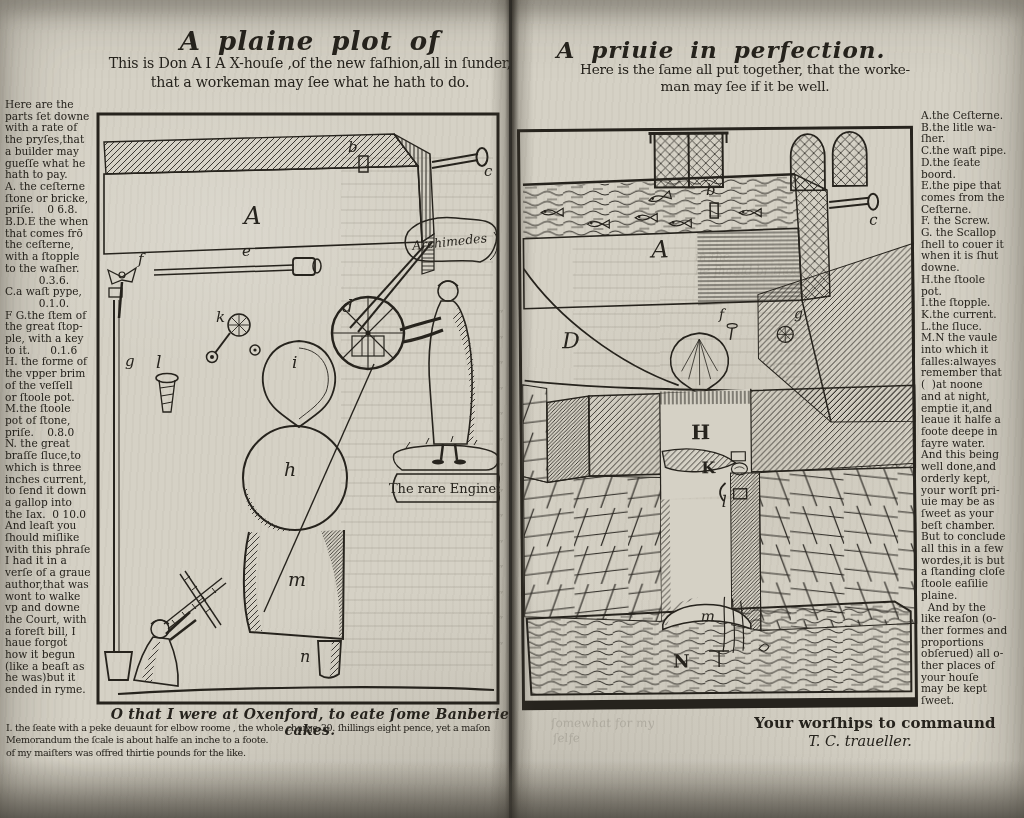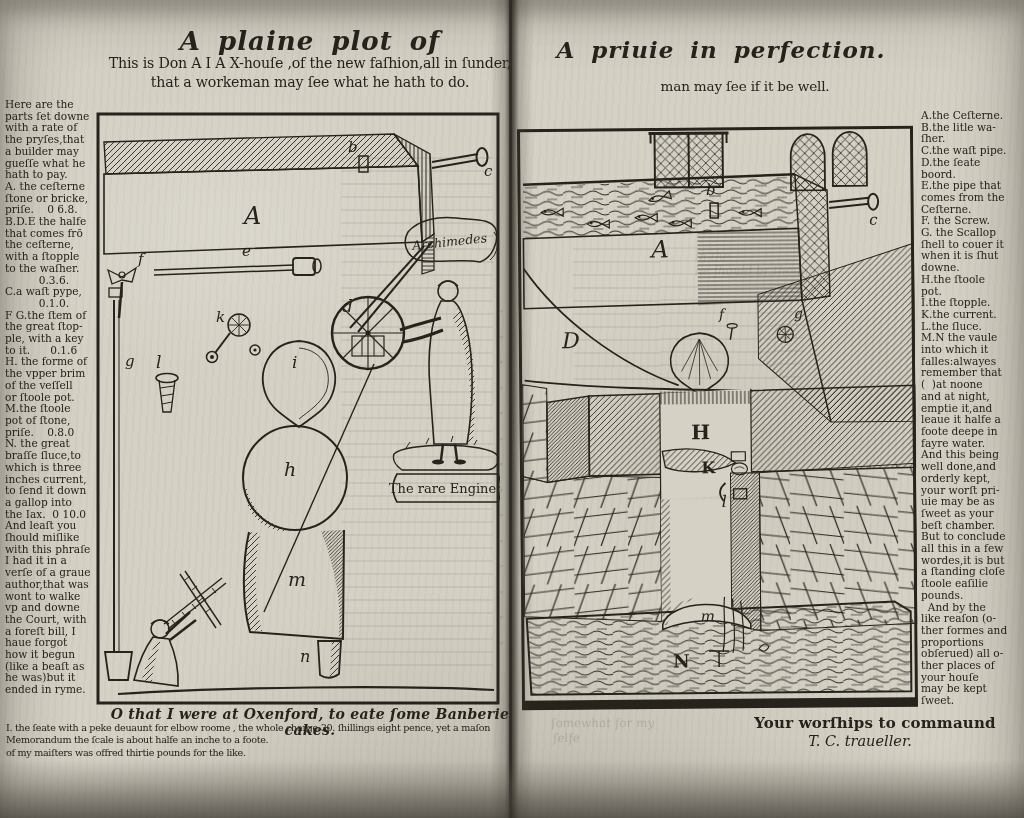--- a/index.html
+++ b/index.html
@@ -85,21 +85,21 @@
       <div class="mline">Here are the</div>
       <div class="mline">parts ſet downe</div>
       <div class="mline">with a rate of</div>
       <div class="mline">the pryſes,that</div>
       <div class="mline">a builder may</div>
       <div class="mline">gueſſe what he</div>
       <div class="mline">hath to pay.</div>
       <div class="mline">A. the ceſterne</div>
       <div class="mline">ſtone or bricke,</div>
       <div class="mline">priſe.    0 6.8.</div>
-      <div class="mline">B.D.E the halfe</div>
+      <div class="mline">B.D.E the when</div>
       <div class="mline">that comes frō</div>
       <div class="mline">the ceſterne,</div>
       <div class="mline">with a ſtopple</div>
       <div class="mline">to the waſher.</div>
       <div class="mline">          0.3.6.</div>
       <div class="mline">C.a waſt pype,</div>
       <div class="mline">          0.1.0.</div>
       <div class="mline">F G.the ſtem of</div>
       <div class="mline">the great ſtop-</div>
       <div class="mline">ple, with a key</div>
@@ -283,20 +283,21 @@
   </div>
 
   <div class="abs c cap-it" style="left:105px;top:706px;width:410px;">O that I were at Oxenford, to eate ſome Banberie cakes.</div>
   <div class="abs cap-sm" style="left:6px;top:722px;width:505px;">
       <div class="mline">I. the ſeate with a peke deuaunt for elbow roome , the whole charge 30. ſhillings eight pence, yet a maſon</div>
       <div class="mline">Memorandum the ſcale is about halfe an inche to a foote.</div>
       <div class="mline">of my maiſters was offred thirtie pounds for the like.</div>
     </div>
 
   <div class="abs c script" style="left:536px;top:36px;width:370px;font-size:23px;">A priuie in perfection.</div>
+  <div class="abs c tline" style="left:550px;top:61px;width:390px;font-size:13.6px;">Here is the ſame all put together, that the worke-</div>
   <div class="abs c tline" style="left:550px;top:78px;width:390px;font-size:13.6px;">man may ſee if it be well.</div>
 
   <div class="abs margincol" style="left:921px;top:110px;width:102px;">
       <div class="mline">A.the Ceſterne.</div>
       <div class="mline">B.the litle wa-</div>
       <div class="mline">ſher.</div>
       <div class="mline">C.the waſt pipe.</div>
       <div class="mline">D.the ſeate</div>
       <div class="mline">boord.</div>
       <div class="mline">E.the pipe that</div>
@@ -327,21 +328,21 @@
       <div class="mline">orderly kept,</div>
       <div class="mline">your worſt pri-</div>
       <div class="mline">uie may be as</div>
       <div class="mline">ſweet as your</div>
       <div class="mline">beſt chamber.</div>
       <div class="mline">But to conclude</div>
       <div class="mline">all this in a few</div>
       <div class="mline">wordes,it is but</div>
       <div class="mline">a ſtanding cloſe</div>
       <div class="mline">ſtoole eaſilie</div>
-      <div class="mline">pounds.</div>
+      <div class="mline">plaine.</div>
       <div class="mline">  And by the</div>
       <div class="mline">like reaſon (o-</div>
       <div class="mline">ther formes and</div>
       <div class="mline">proportions</div>
       <div class="mline">obſerued) all o-</div>
       <div class="mline">ther places of</div>
       <div class="mline">your houſe</div>
       <div class="mline">may be kept</div>
       <div class="mline">ſweet.</div>
     </div>

